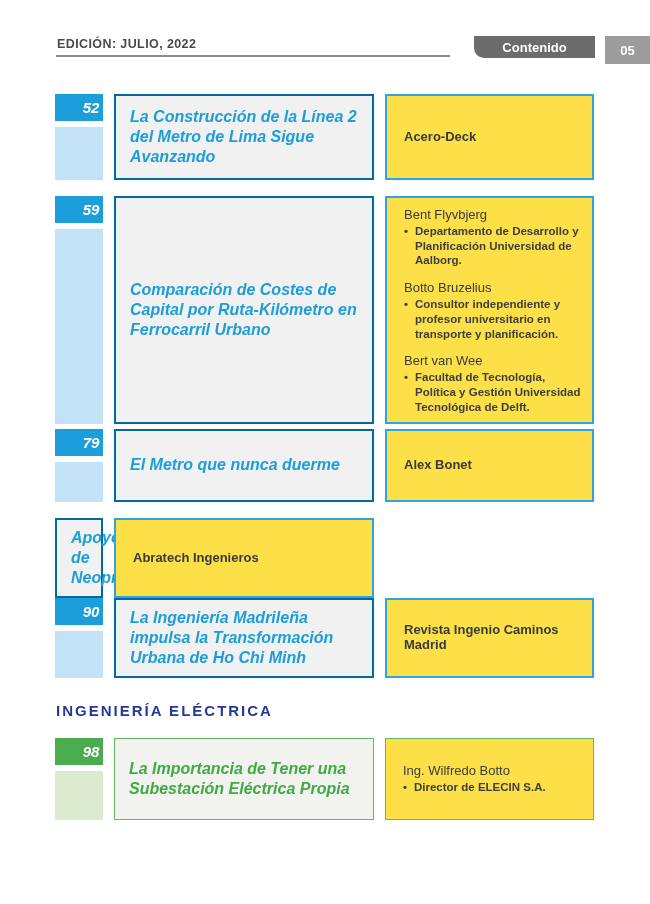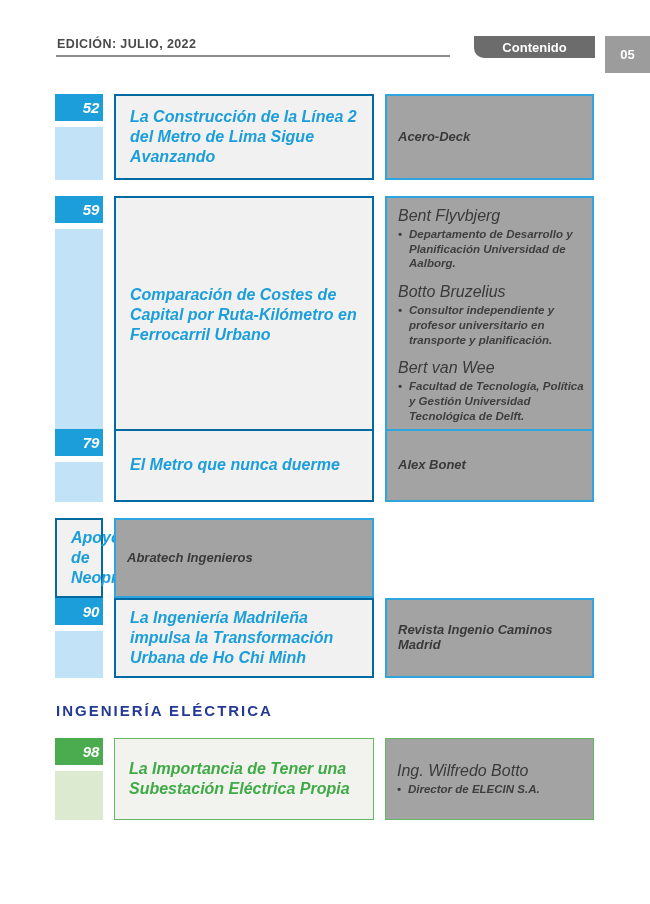--- a/index.html
+++ b/index.html
@@ -20,21 +20,21 @@
     position:absolute; left:56px; top:55px; width:394px; height:2px;
     background:#8c8c8c;
   }
   .badge-contenido {
     position:absolute; left:474px; top:36px; width:121px; height:22px;
     background:#6c6c6c; border-radius:0 0 0 10px;
     color:#fff; font-weight:700; font-size:13px;
     display:flex; align-items:center; justify-content:center;
   }
   .badge-page {
-    position:absolute; left:605px; top:36px; width:45px; height:37px;
+    position:absolute; left:605px; top:36px; width:45px; height:28px;
     background:#9c9c9c;
     color:#fff; font-weight:700; font-size:13px;
     display:flex; align-items:center; justify-content:center;
   }
 
   
   .toc { position:absolute; left:55px; top:94px; width:539px; }
   .row {
     display:grid; grid-template-columns:48px 260px 209px; column-gap:11px;
   }
@@ -49,28 +49,28 @@
   .titlebox {
     border:2px solid #0369a1; background:#f1f1f1;
     display:flex; align-items:center;
     padding:8px 10px 8px 14px;
   }
   .title {
     color:#1b9ed9; font-weight:700; font-style:italic;
     font-size:16px; line-height:1.26;
   }
   .authorbox {
-    border:2px solid #2fa5df; background:#a3a3a3;
+    border:2px solid #2fa5df; background:#fde047;
     display:flex; flex-direction:column; justify-content:center;
-    padding:8px 8px 8px 11px; color:#3e3e3e;font-style:italic;
+    padding:8px 8px 8px 17px; color:#3e3e3e;
   }
   .authorbox.align-top { justify-content:flex-start; padding-top:9px; }
   .author-group { margin-bottom:12px; }
   .author-group:last-child { margin-bottom:0; }
-  .author-name { font-size:16px; font-weight:400; color:#3a3a3a; margin-bottom:2px; }
+  .author-name { font-size:13px; font-weight:400; color:#3a3a3a; margin-bottom:2px; }
   .author-name.simple { font-size:13px; font-weight:700; }
   .author-detail {
     position:relative; padding-left:11px;
     font-size:11.5px; font-weight:700; line-height:1.28; color:#3e3e3e;
   }
   .author-detail .bullet { position:absolute; left:0; top:0; }
 
   
   .section-heading {
     margin:39px 0 19px 1px;

